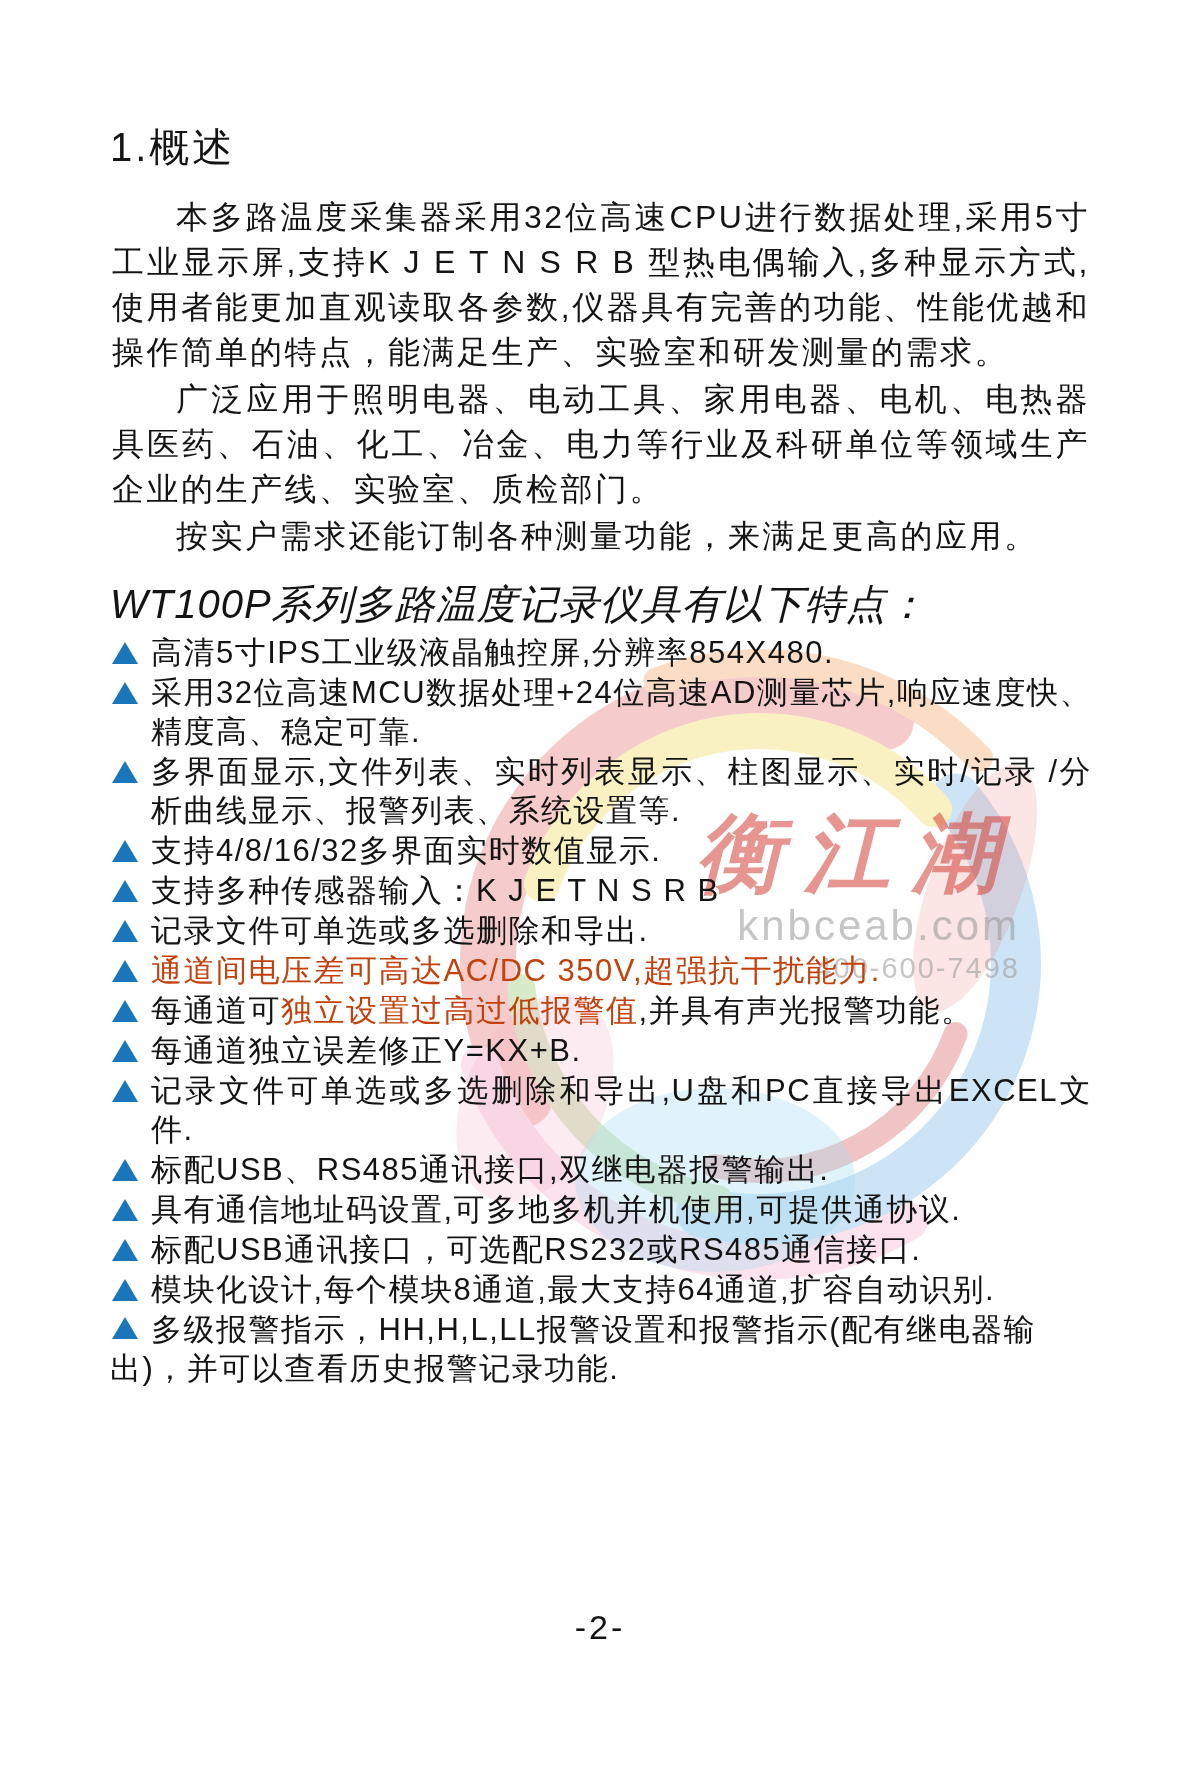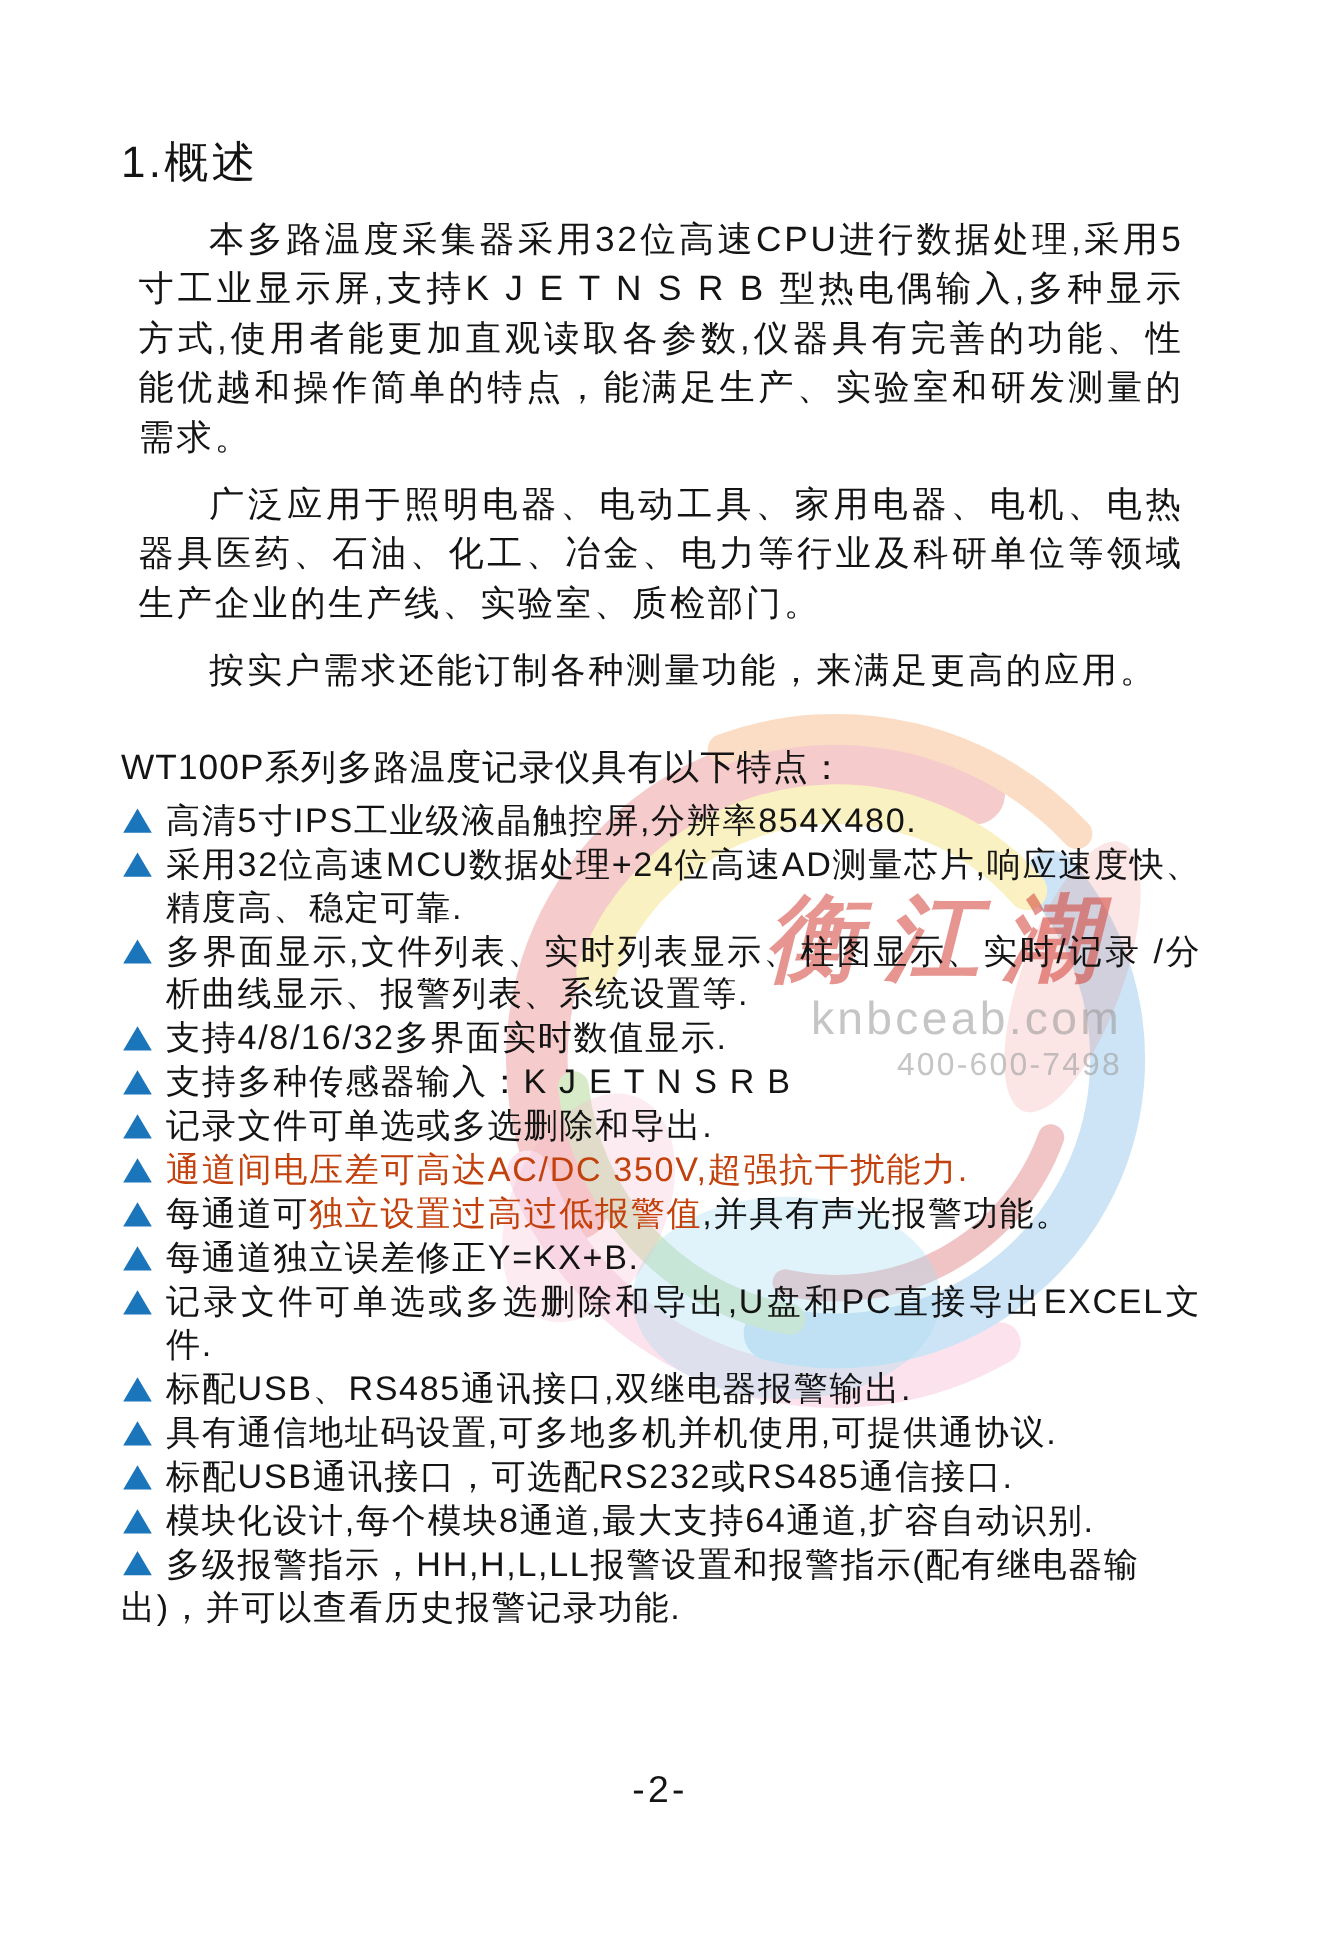--- a/index.html
+++ b/index.html
@@ -17,32 +17,33 @@
     width:982px;
     z-index:2;
   }
   .doc-title{
     font-size:40px;
     font-weight:normal;
     letter-spacing:3px;
     margin:0 0 20px 0;
   }
   .paragraphs p{
-    margin:16px;
+    margin:2px;
     font-size:32px;
     line-height:45px;
     letter-spacing:2.5px;
     text-indent:2em;
     text-align:justify;
   }
   .features-header{
-    margin-top:44px;
-    font-size:32px;
+    margin-top:24px;
+    font-size:40px;
     line-height:42px;
     letter-spacing:1px;
+    font-style:italic;
   }
   ul.feature-list{
     list-style:none;
     margin:8px 0 0 0;
     padding:0;
   }
   li.feature{
     display:flex;
     align-items:flex-start;
     font-size:31px;

